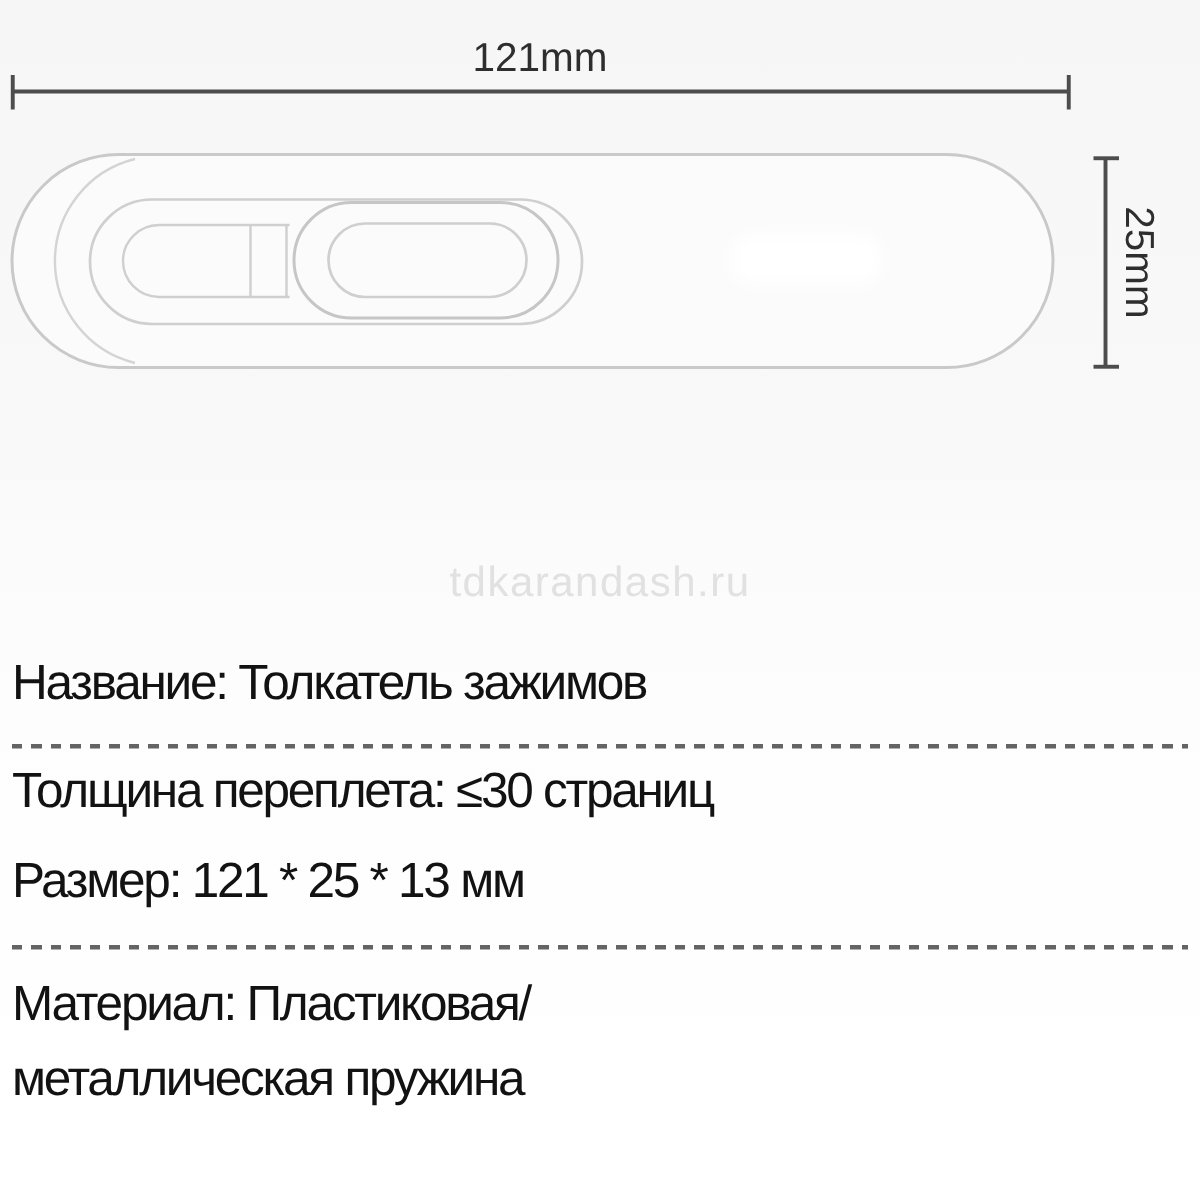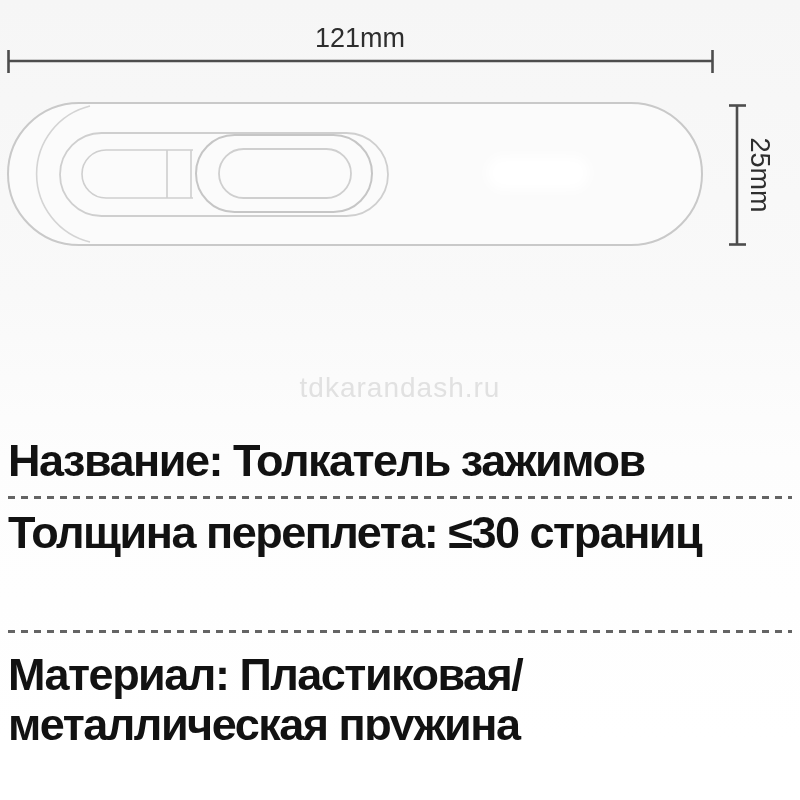--- a/index.html
+++ b/index.html
@@ -25,22 +25,22 @@
     font-weight: 400;
     letter-spacing: 1px;
     color: #e1e1e1;
     line-height: 1;
     user-select: none;
   }
   .spec-row {
     position: absolute;
     left: 8px;
     right: 2px;
-    font-weight: 700;
-    font-size: 45px;
+    font-weight: 400;
+    font-size: 33px;
     line-height: 1.04;
     letter-spacing: -1.5px;
     color: #121212;
     white-space: nowrap;
   }
   .spec-name      { top: 438px; }
   .spec-thickness { top: 510px; }
   .spec-size      { top: 570px; }
   .spec-material1 { top: 652px; }
   .spec-material2 { top: 702px; }
@@ -103,20 +103,21 @@
   </svg>
 
   <div class="watermark">tdkarandash.ru</div>
 
   <div class="spec-row spec-name">Название: Толкатель зажимов</div>
 
   <div class="dashed-divider divider-1"></div>
 
   <div class="spec-row spec-thickness">Толщина переплета: ≤30 страниц</div>
 
+  <div class="spec-row spec-size">Размер: 121 * 25 * 13 мм</div>
 
   <div class="dashed-divider divider-2"></div>
 
   <div class="spec-row spec-material1">Материал: Пластиковая/</div>
 
   <div class="spec-row spec-material2">металлическая пружина</div>
 
   <div class="dashed-divider divider-3"></div>
 
 </div>

